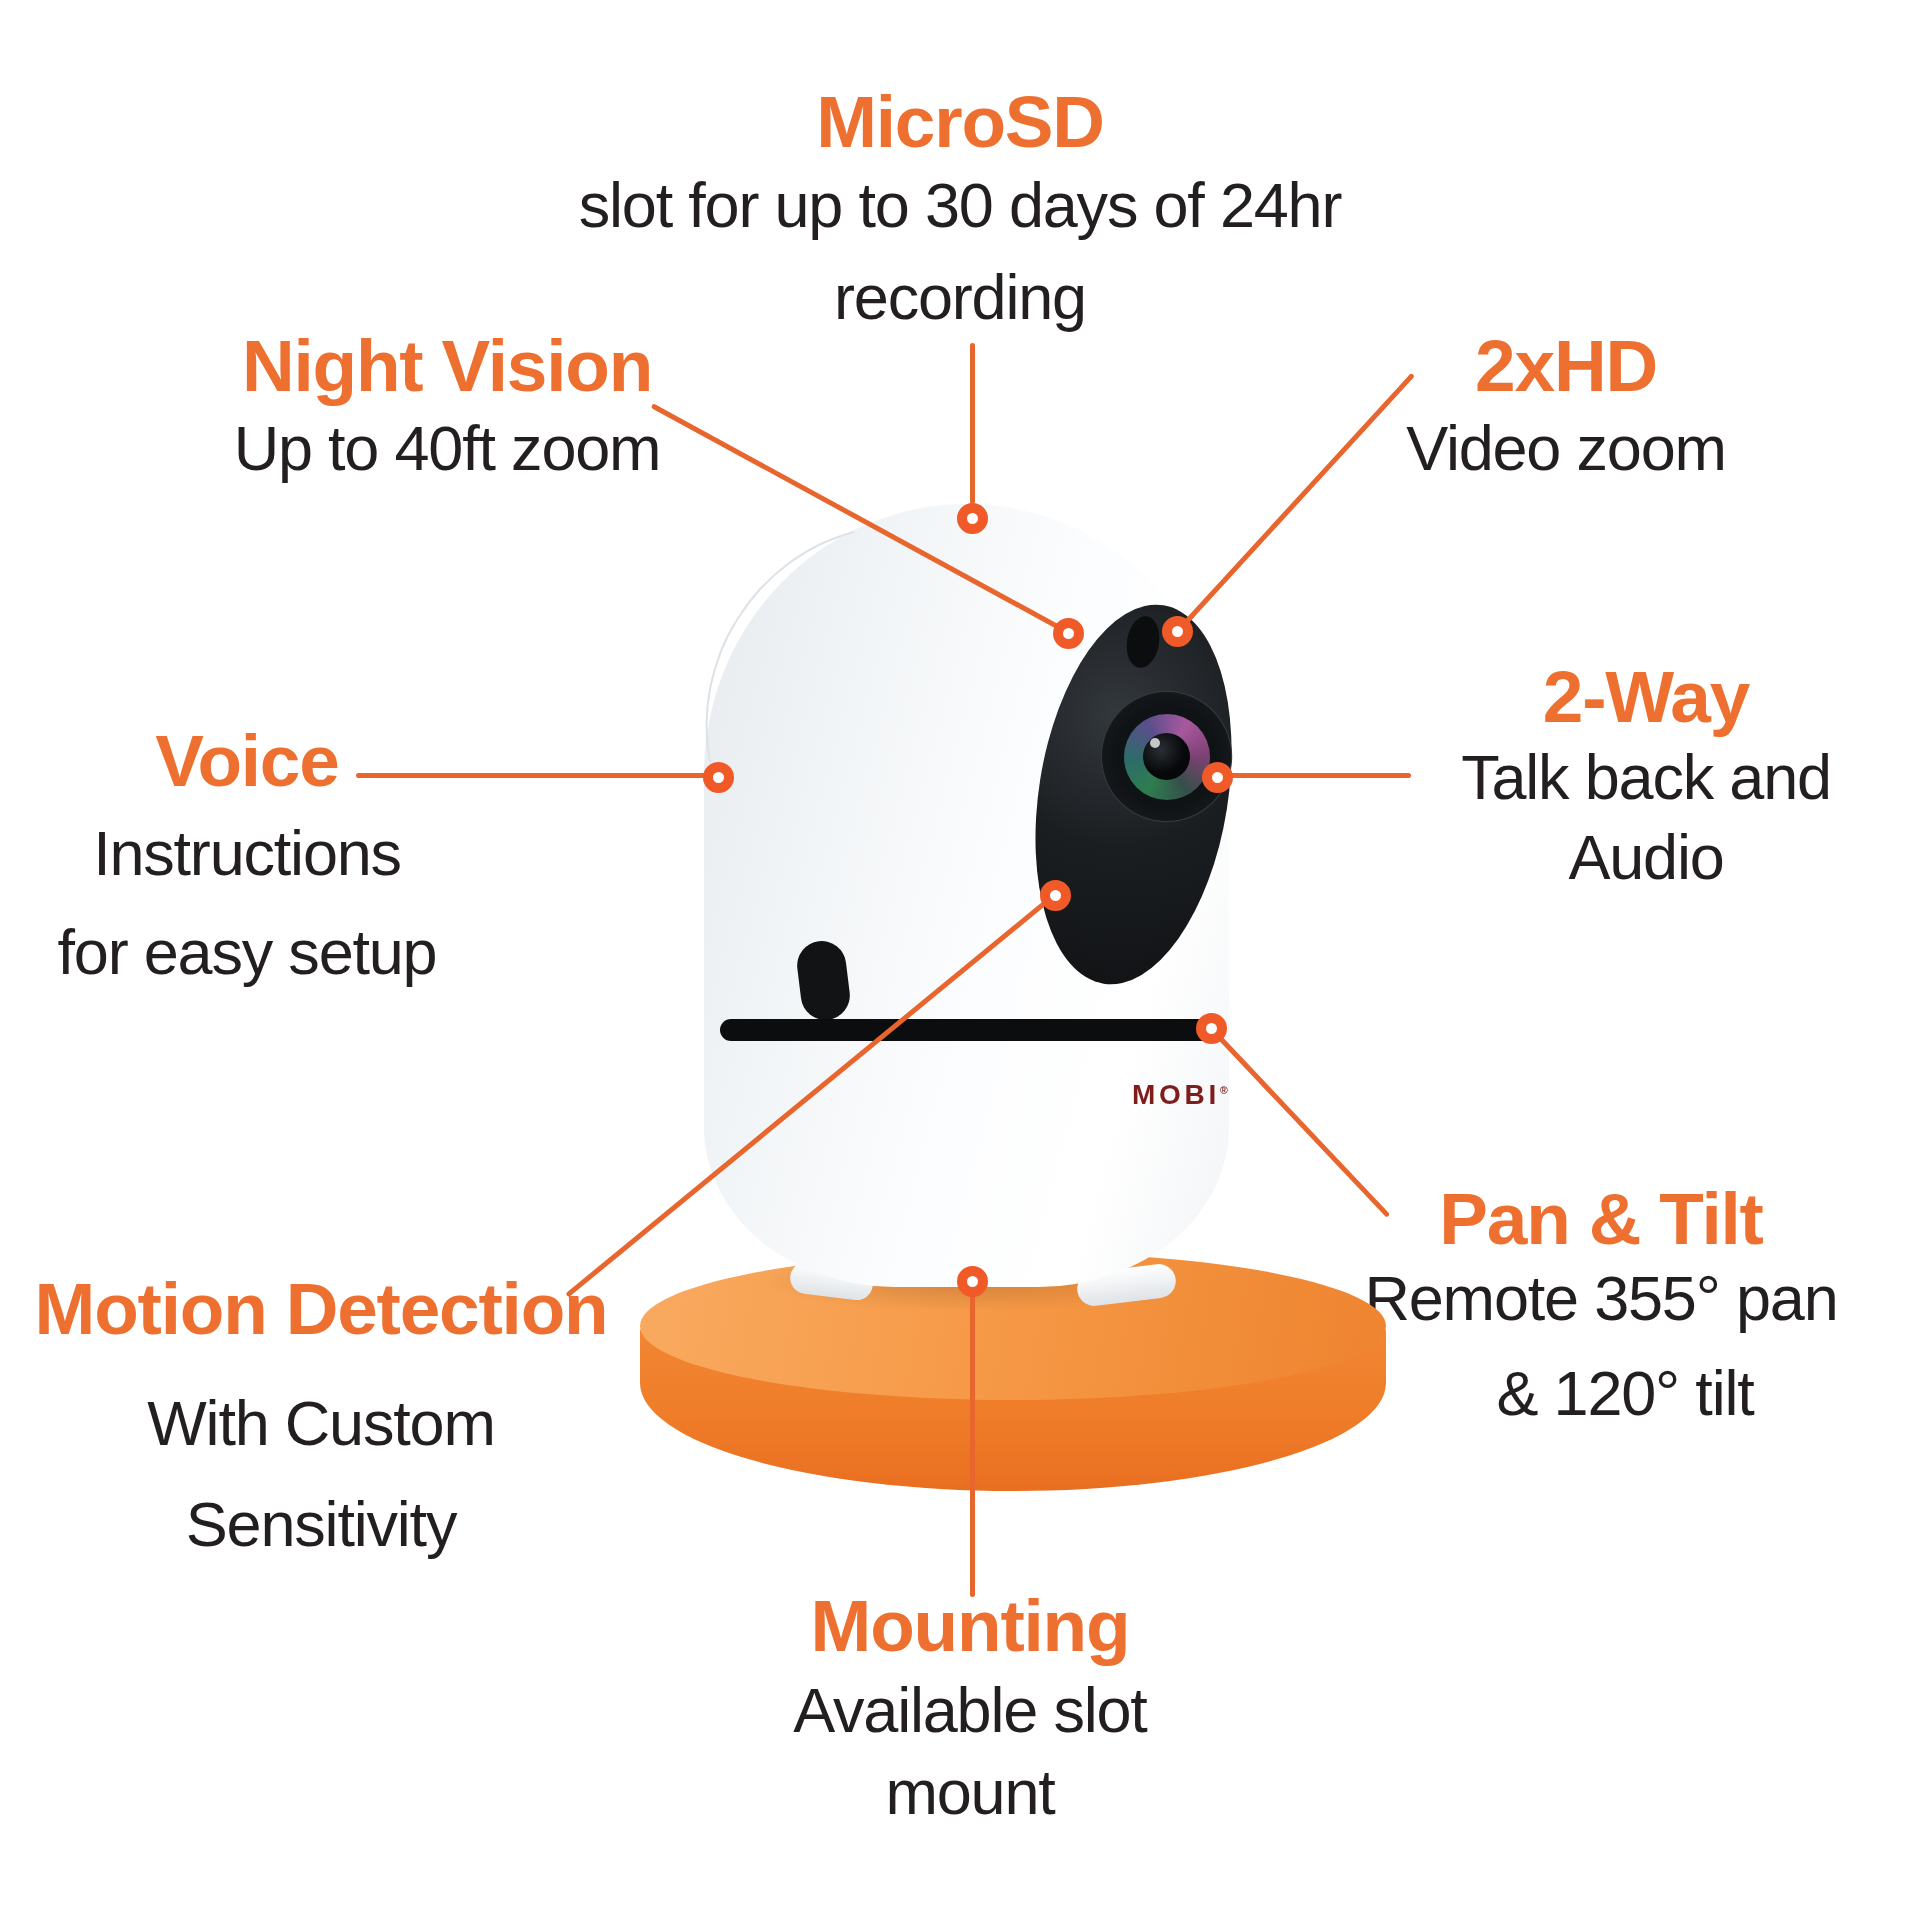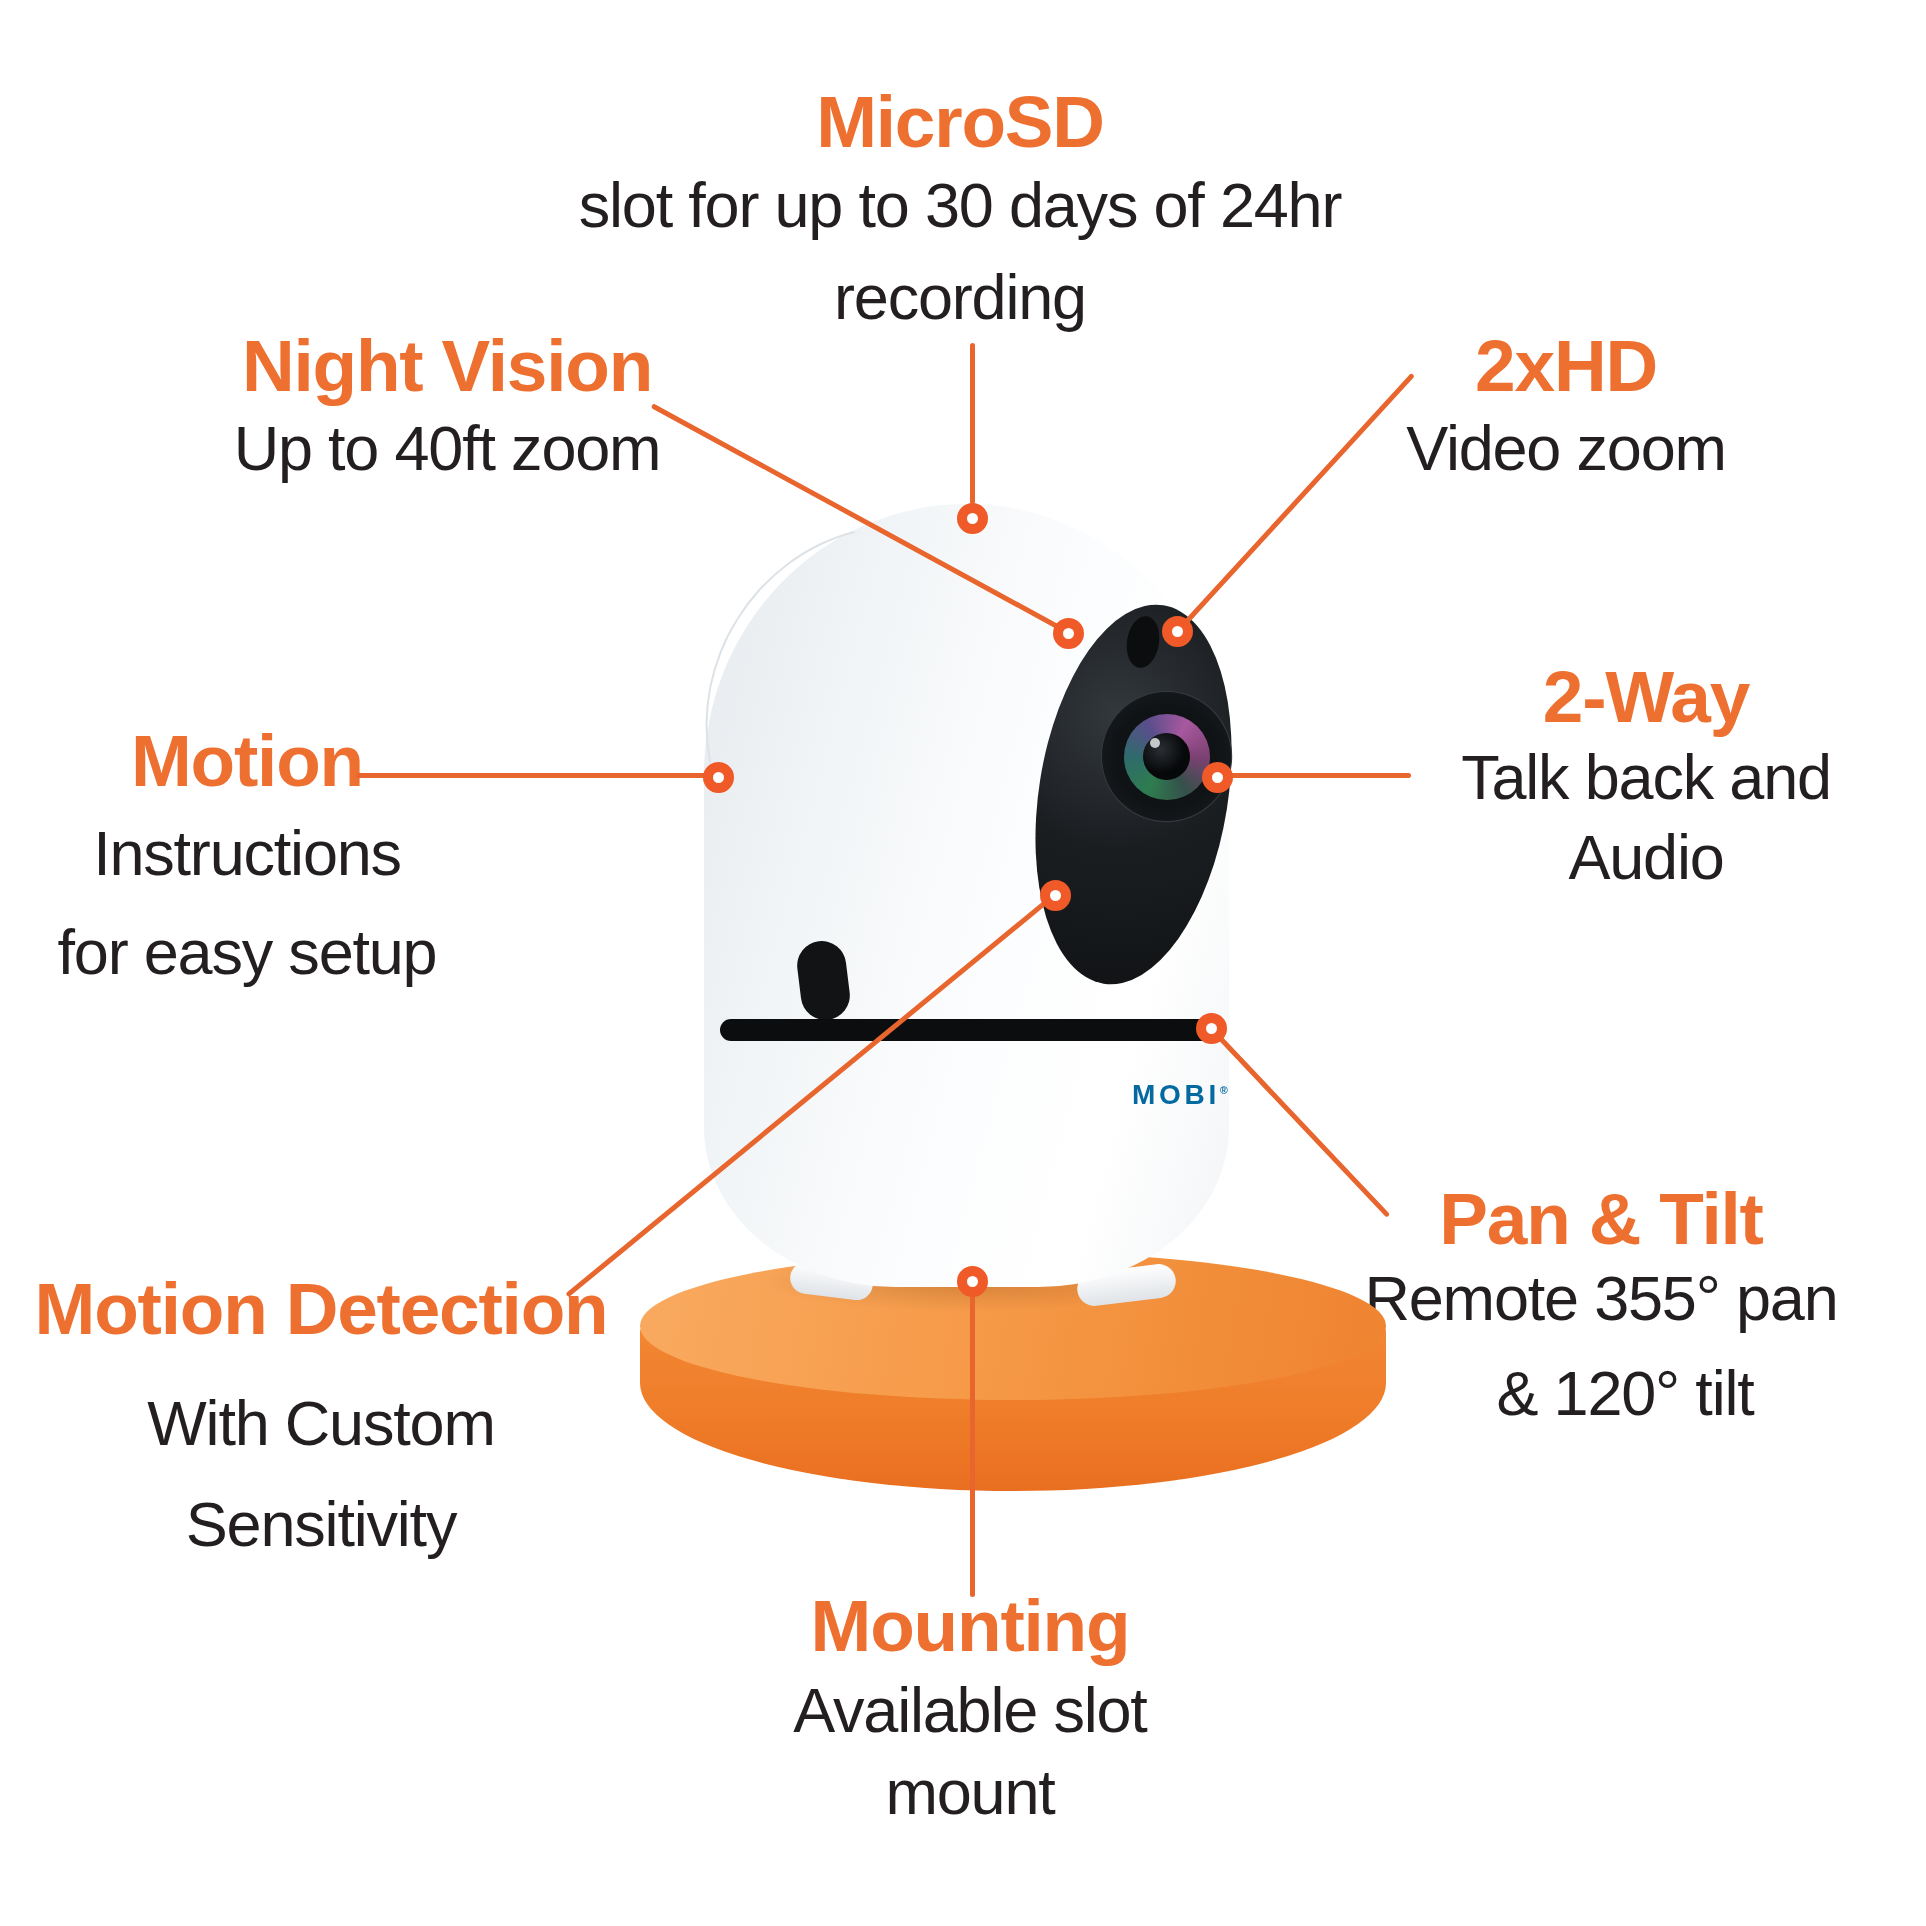--- a/index.html
+++ b/index.html
@@ -44,21 +44,21 @@
     background:conic-gradient(from 210deg,#2e7d4f,#2f6b6b,#5a4e8c,#a8589e,#7c4173,#35504a,#2e7d4f);}
   .lens-pupil{position:absolute;left:1143px;top:733px;width:47px;height:47px;border-radius:50%;z-index:15;
     background:radial-gradient(circle at 38% 35%,#2a2f34 0%,#07080a 55%);}
   .lens-glint{position:absolute;left:1150px;top:738px;width:10px;height:10px;border-radius:50%;z-index:16;
     background:rgba(255,255,255,.75);}
   .slot{position:absolute;left:799px;top:941px;width:49px;height:79px;border-radius:26px;z-index:12;
     background:#121315;transform:rotate(-7deg);}
   .band{position:absolute;left:720px;top:1019px;width:494px;height:22px;border-radius:11px;z-index:13;
     background:#0c0d0f;}
   .brand{position:absolute;left:1132px;top:1079px;z-index:14;font-weight:700;font-size:28px;
-    letter-spacing:3.7px;color:#0369a1;}
+    letter-spacing:3.7px;color:#7f1d1d;}
   .brand sup{font-size:10.5px;letter-spacing:0;}
 </style>
 </head>
 <body>
 
 <div id="scene">
 
   <div class="vline" style="left:970px;top:343px;height:161px;"></div>
   <div class="line" style="left:652px;top:403px;width:475px;transform:rotate(28.6deg);"></div>
   <div class="line" style="left:1413px;top:372px;width:349px;transform:rotate(132.5deg);"></div>
@@ -98,21 +98,21 @@
   <div class="t title" style="left:960px;top:85px;text-align:center;">MicroSD</div>
   <div class="t btxt" style="left:960px;top:174px;">slot for up to 30 days of 24hr</div>
   <div class="t btxt" style="left:960px;top:266px;">recording</div>
 
   <div class="t title" style="left:447px;top:329px;">Night Vision</div>
   <div class="t btxt" style="left:447px;top:417px;">Up to 40ft zoom</div>
 
   <div class="t title" style="left:1566px;top:329px;">2xHD</div>
   <div class="t btxt" style="left:1566px;top:417px;">Video zoom</div>
 
-  <div class="t title" style="left:247px;top:724px;">Motion</div>
+  <div class="t title" style="left:247px;top:724px;">Voice</div>
   <div class="t btxt" style="left:247px;top:822px;">Instructions</div>
   <div class="t btxt" style="left:247px;top:921px;">for easy setup</div>
 
   <div class="t title" style="left:1646px;top:660px;">2-Way</div>
   <div class="t btxt" style="left:1646px;top:746px;">Talk back and</div>
   <div class="t btxt" style="left:1646px;top:826px;">Audio</div>
 
   <div class="t title" style="left:321px;top:1272px;">Motion Detection</div>
   <div class="t btxt" style="left:321px;top:1392px;">With Custom</div>
   <div class="t btxt" style="left:321px;top:1493px;">Sensitivity</div>

